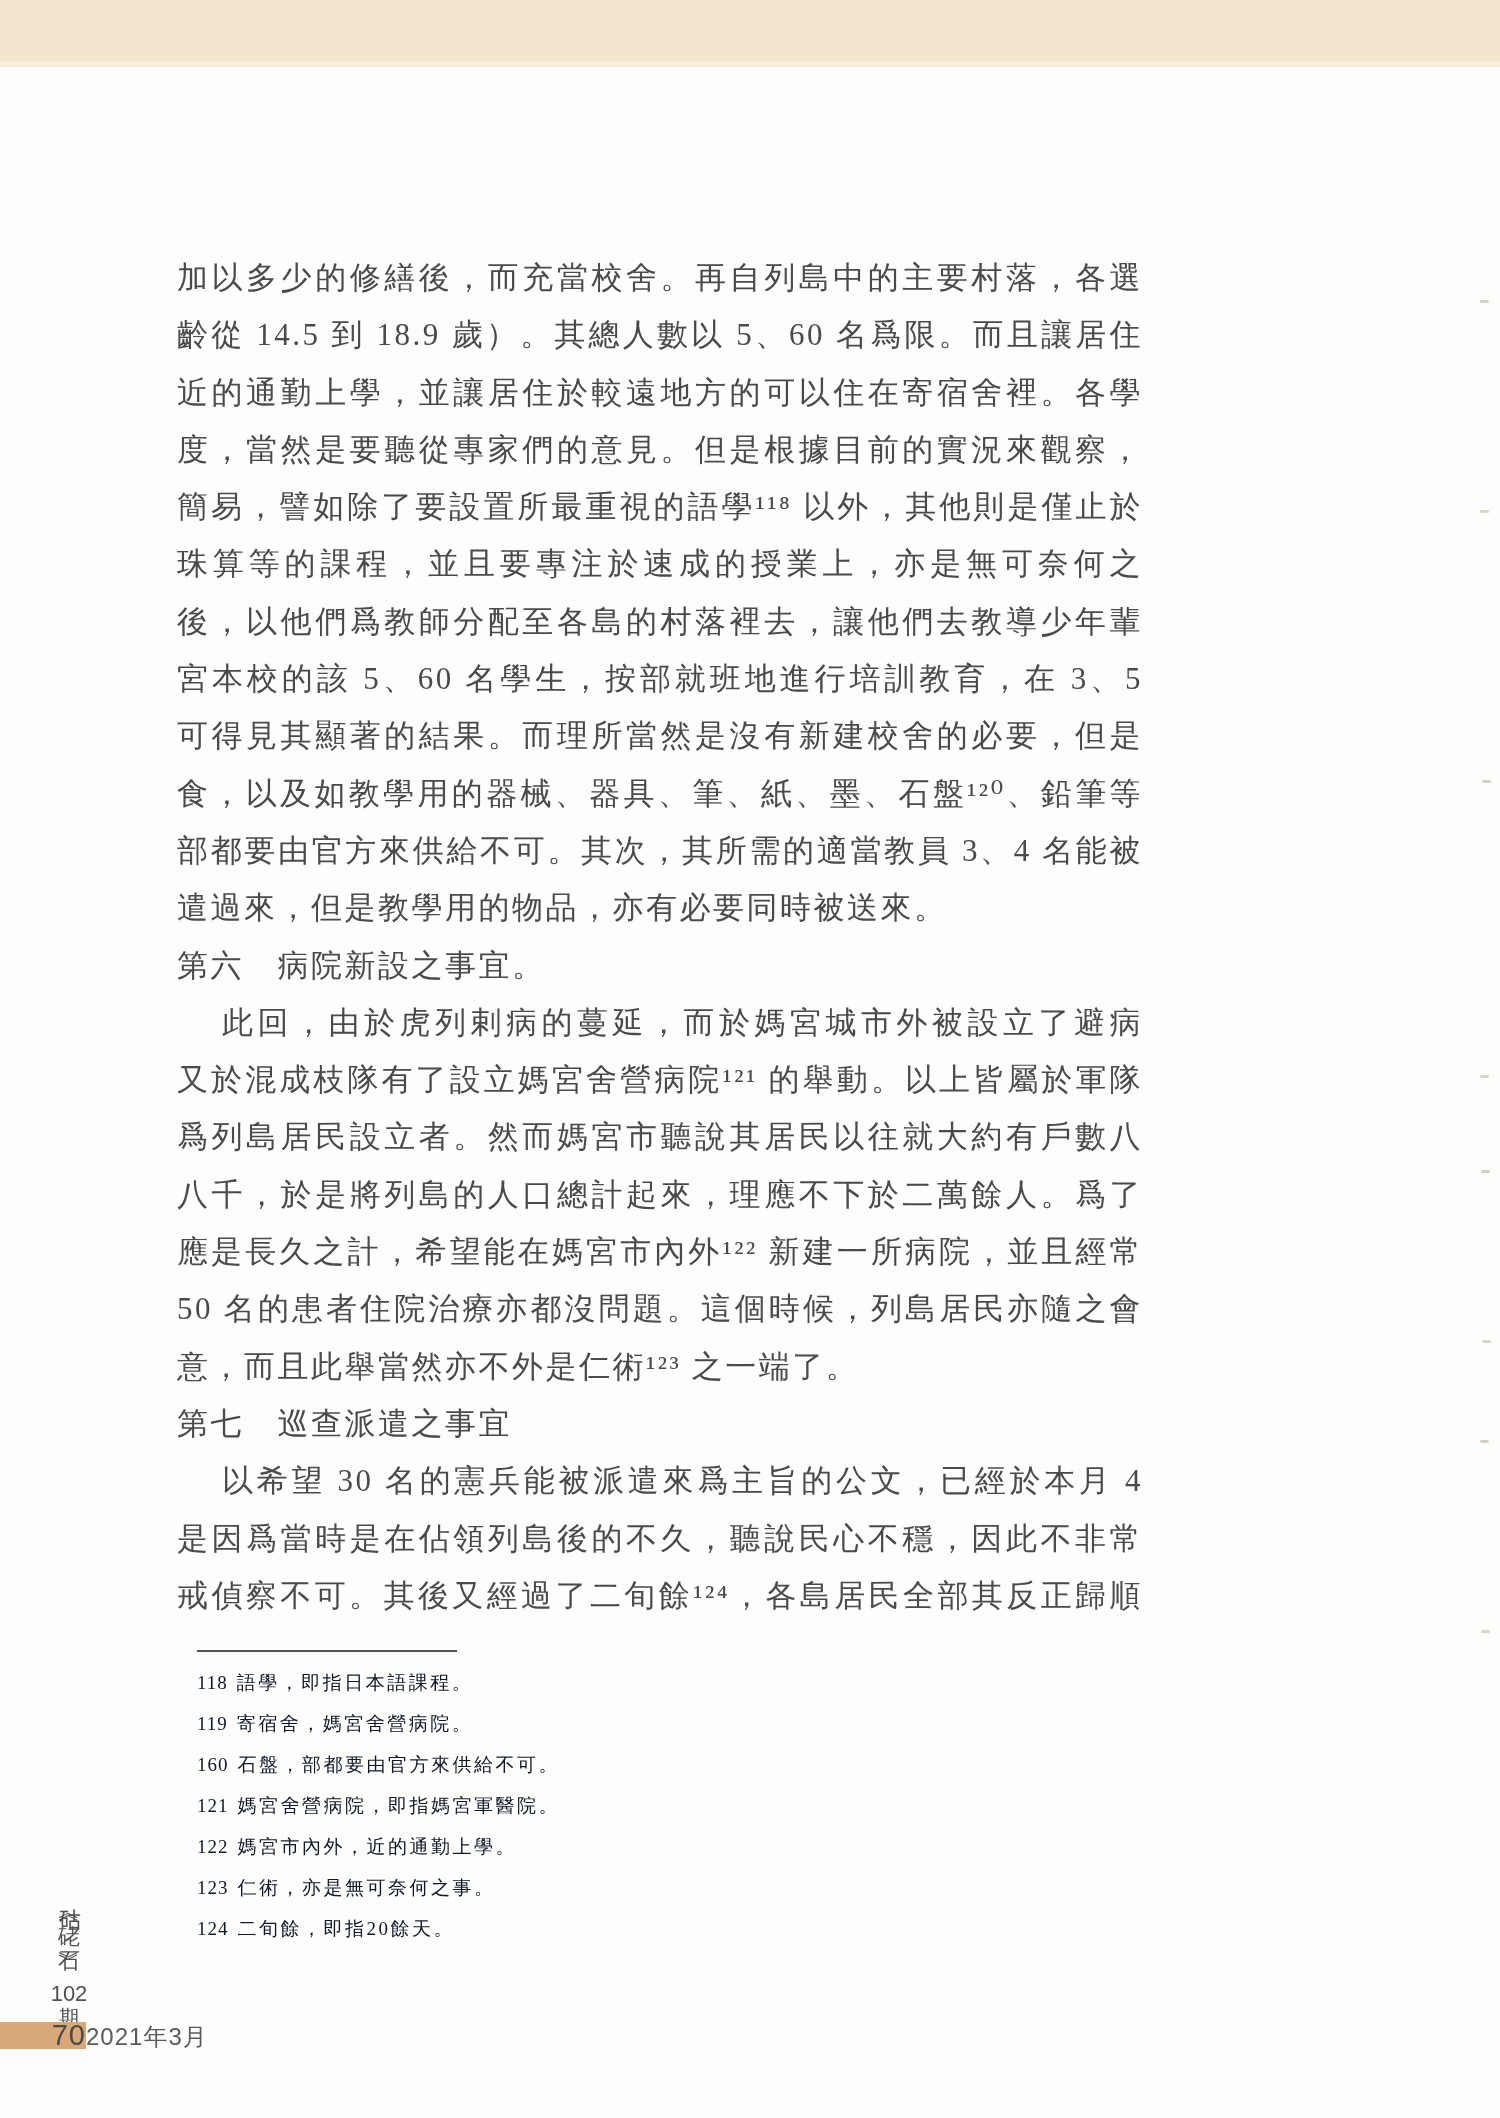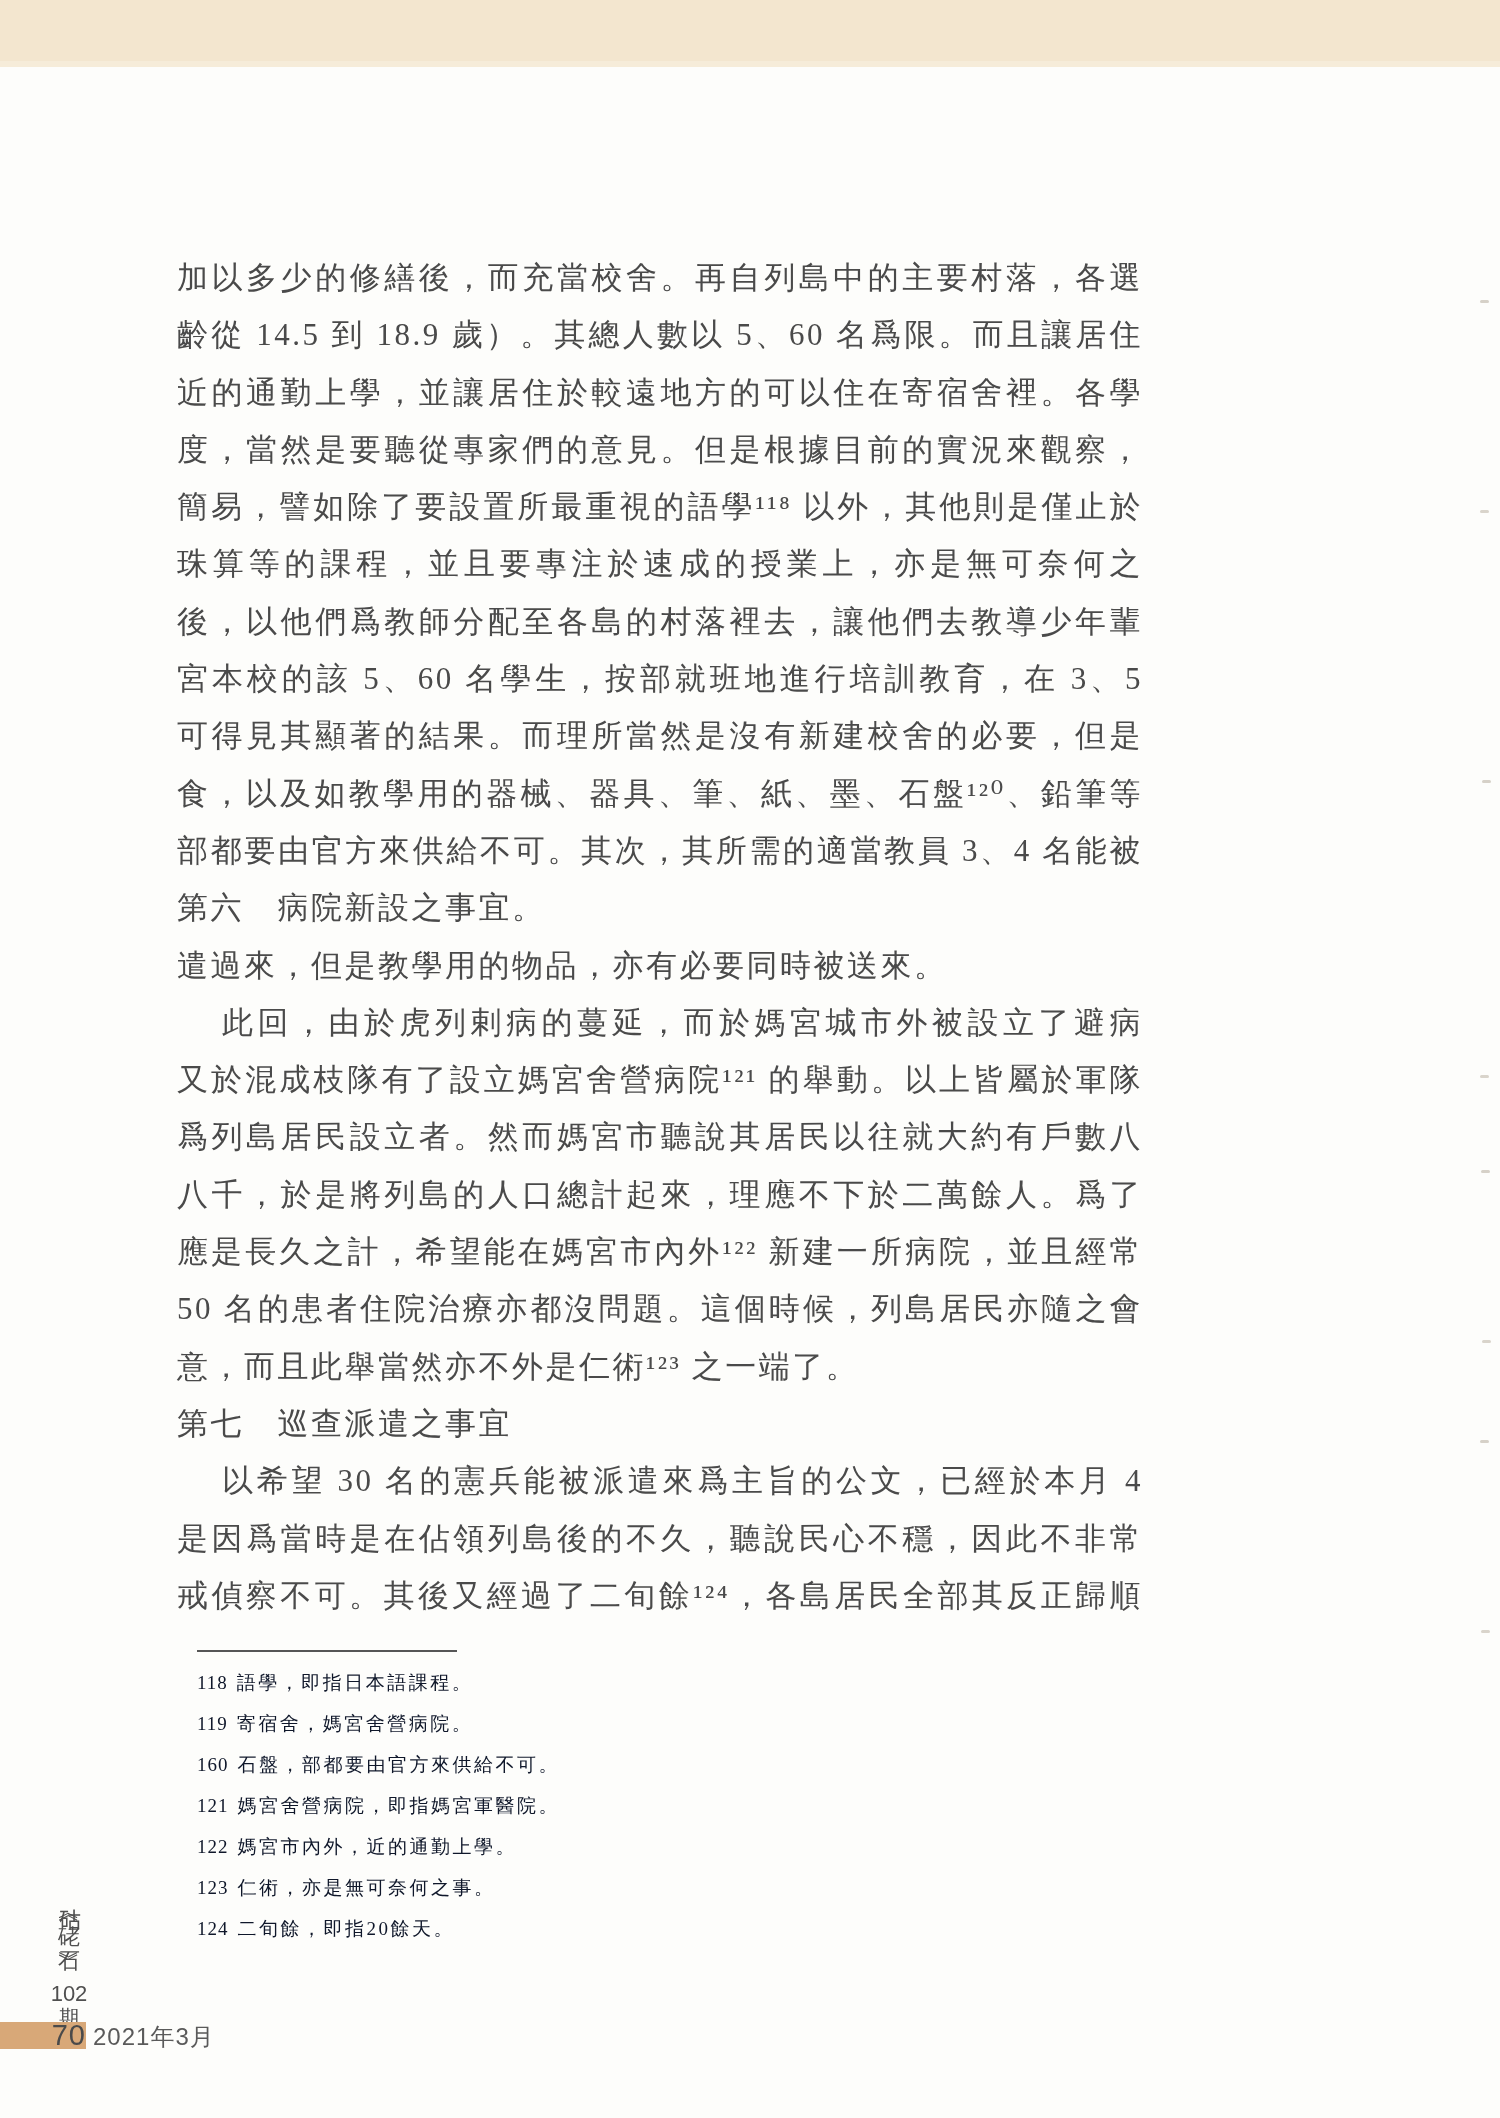--- a/index.html
+++ b/index.html
@@ -77,21 +77,21 @@
     position:absolute;left:0;top:2022px;width:86px;height:27px;
     background:#d8a878;
     text-align:right;
   }
   .page-number{
     font-family:"Liberation Sans","DejaVu Sans",sans-serif;
     font-size:29px;line-height:27px;color:#4a4a4a;
     letter-spacing:1px;
   }
   .pub-date{
-    position:absolute;left:93px;top:2022px;height:27px;line-height:29px;
+    position:absolute;left:86px;top:2022px;height:27px;line-height:29px;
     font-family:"Liberation Sans","DejaVu Sans",sans-serif;
     font-size:24px;color:#5a5a5a;letter-spacing:1px;
   }
 </style>
 </head>
 <body>
 
 <div class="page">
 
   <div class="top-band"></div>
@@ -102,22 +102,22 @@
       <div class="bline fill">齡從 14.5 到 18.9 歲）。其總人數以 5、60 名爲限。而且讓居住在媽宮城市附</div>
       <div class="bline fill">近的通勤上學，並讓居住於較遠地方的可以住在寄宿舍裡。各學科的難易程</div>
       <div class="bline fill">度，當然是要聽從專家們的意見。但是根據目前的實況來觀察，其內容要極爲</div>
       <div class="bline fill">簡易，譬如除了要設置所最重視的語學¹¹⁸ 以外，其他則是僅止於讀書、習字、</div>
       <div class="bline fill">珠算等的課程，並且要專注於速成的授業上，亦是無可奈何之事。在他們畢業</div>
       <div class="bline fill">後，以他們爲教師分配至各島的村落裡去，讓他們去教導少年輩的學生。在媽</div>
       <div class="bline fill">宮本校的該 5、60 名學生，按部就班地進行培訓教育，在 3、5 年內，理應即</div>
       <div class="bline fill">可得見其顯著的結果。而理所當然是沒有新建校舍的必要，但是寄宿舍¹¹⁹ 的伙</div>
       <div class="bline fill">食，以及如教學用的器械、器具、筆、紙、墨、石盤¹²⁰、鉛筆等等，則理應全</div>
       <div class="bline fill">部都要由官方來供給不可。其次，其所需的適當教員 3、4 名能被任命，並派</div>
+      <div class="bline">遣過來，但是教學用的物品，亦有必要同時被送來。</div>
       <div class="bline heading">第六　病院新設之事宜。</div>
-      <div class="bline">遣過來，但是教學用的物品，亦有必要同時被送來。</div>
       <div class="bline fill indent">此回，由於虎列剌病的蔓延，而於媽宮城市外被設立了避病院。現今，</div>
       <div class="bline fill">又於混成枝隊有了設立媽宮舍營病院¹²¹ 的舉動。以上皆屬於軍隊專用，而並非</div>
       <div class="bline fill">爲列島居民設立者。然而媽宮市聽說其居民以往就大約有戶數八百，人口有</div>
       <div class="bline fill">八千，於是將列島的人口總計起來，理應不下於二萬餘人。爲了他們 ，而理</div>
       <div class="bline fill">應是長久之計，希望能在媽宮市內外¹²² 新建一所病院，並且經常能同時收容 4、</div>
       <div class="bline fill">50 名的患者住院治療亦都沒問題。這個時候，列島居民亦隨之會大表贊同之</div>
       <div class="bline">意，而且此舉當然亦不外是仁術¹²³ 之一端了。</div>
       <div class="bline heading">第七　巡查派遣之事宜</div>
       <div class="bline fill indent">以希望 30 名的憲兵能被派遣來爲主旨的公文，已經於本月 4 日上呈。那</div>
       <div class="bline fill">是因爲當時是在佔領列島後的不久，聽說民心不穩，因此不非常用心於其的警</div>

